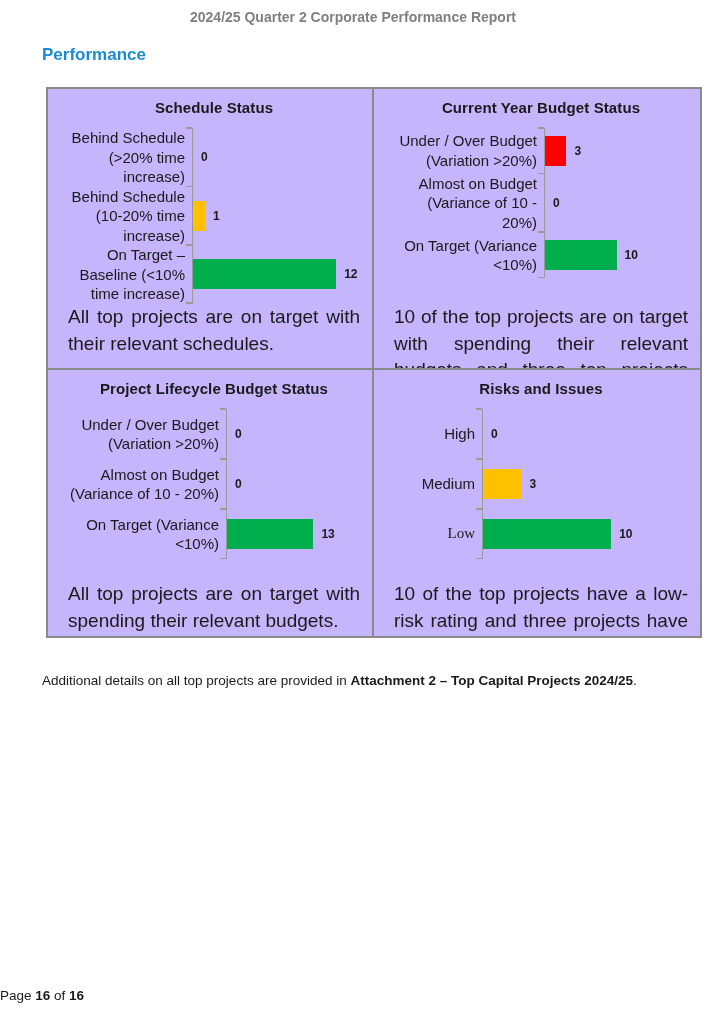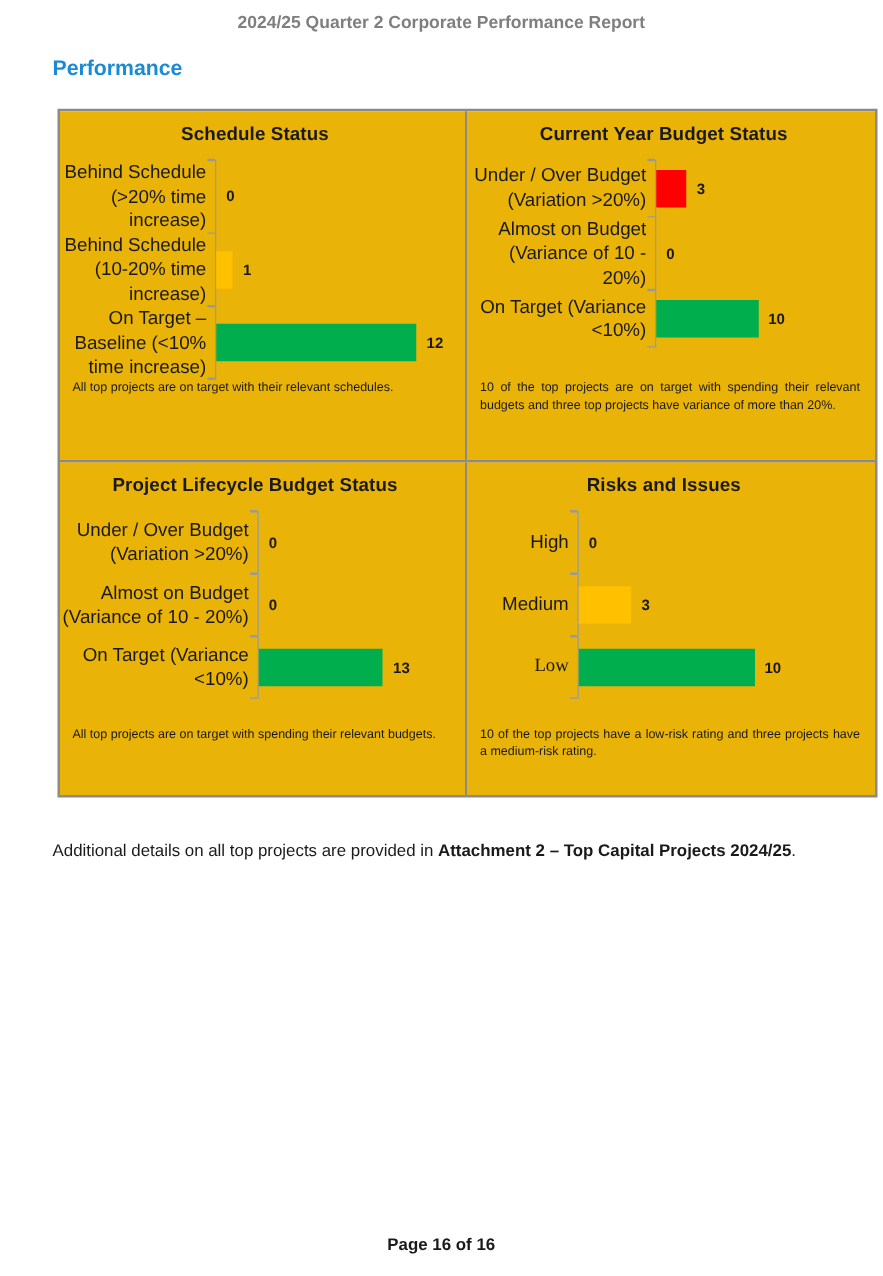--- a/index.html
+++ b/index.html
@@ -28,23 +28,23 @@
   .quad-grid {
     margin: 22px 0 0 46px;
     display: grid;
     grid-template-columns: 326px 326px;
     grid-template-rows: 281px 266px;
     border: 2px solid var(--table-border-gray, #8a8a8a);
     width: 652px;
   }
   .cell {
     box-sizing: border-box;
-    padding: 8px 12px 0 0;
+    padding: 8px 12px 0 20px;
     overflow: hidden;
-    background: #eab308;
+    background: #c4b5fd;
   }
   .cell:nth-child(odd) { border-right: 2px solid var(--table-border-gray, #8a8a8a); }
   .cell:nth-child(-n+2) { border-bottom: 2px solid var(--table-border-gray, #8a8a8a); }
   .chart-title {
     text-align: center;
     font-weight: bold;
     font-size: 15px;
     margin: 2px 0 12px 0;
     letter-spacing: 0.1px;
   }
@@ -95,39 +95,38 @@
     height: 30px;
     flex: none;
   }
   .value-label {
     font-weight: bold;
     font-size: 12px;
     margin-left: 8px;
     white-space: nowrap;
   }
   .caption {
-    margin: 26px 0 0 10px;
-    font-size: 10px;
+    margin: 26px 0 0 0;
+    font-size: 19px;
     line-height: 1.4;
     text-align: justify;
   }
   .cell:nth-child(n+3) .caption { margin-top: 22px; }
   .additional-note {
     margin: 33px 0 0 42px;
     width: 645px;
     font-size: 13.5px;
     line-height: 1.45;
   }
   .page-footer {
     position: absolute;
     left: 0; right: 0;
     bottom: 18px;
-    text-align: center;
+    text-align: left;
     font-size: 13.5px;
-    font-weight: bold;
   }
 </style>
 </head>
 <body>
 
 <div class="report-header">2024/25 Quarter 2 Corporate Performance Report</div>
 
 <div class="section-title">Performance</div>
 
 <div class="quad-grid">

